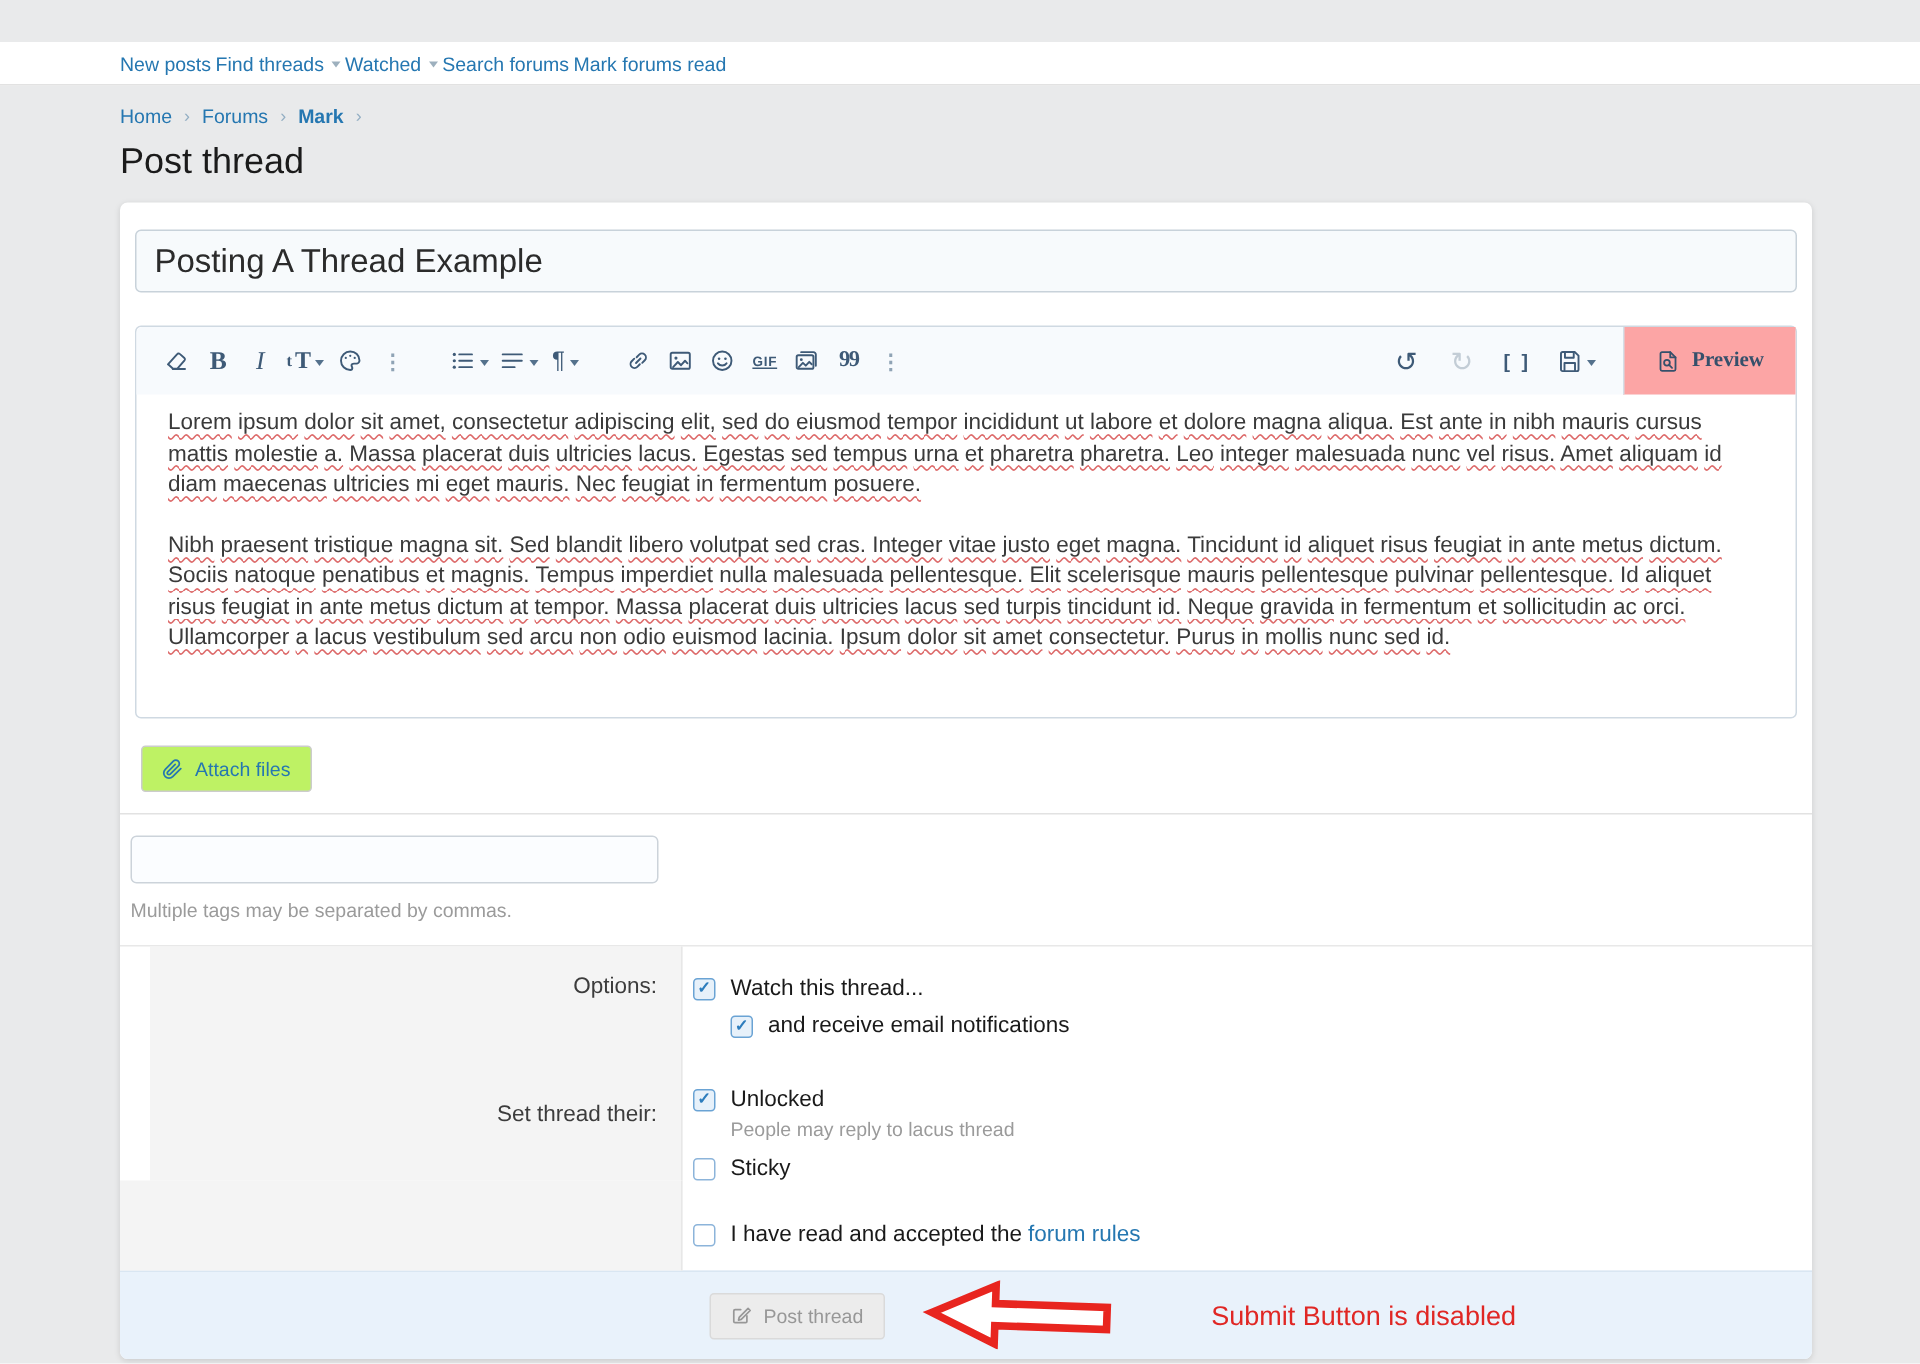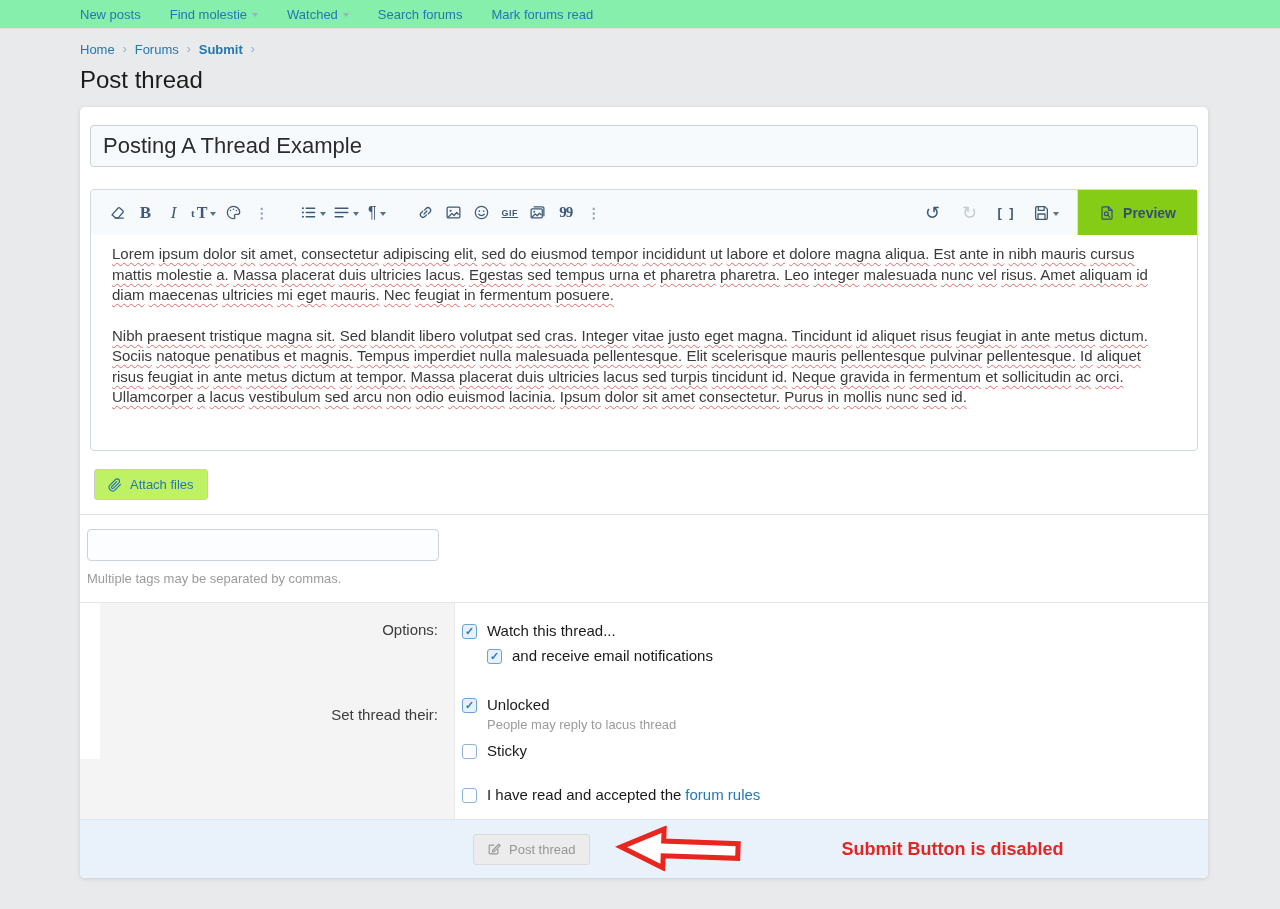--- a/index.html
+++ b/index.html
@@ -6,22 +6,22 @@
   html,body { margin:0; padding:0; }
   body {
     width:1280px; height:909px; overflow:hidden;
     background:#e9eaeb;
     font-family:"Liberation Sans", sans-serif;
     color:#1b1b1b;
   }
   a { cursor:pointer; }
 
   
-  .topbar { height:29px; background:#86efac; border-bottom:1px solid #e2e2e2;
-            display:flex; align-items:center; padding-left:80px; gap:29px; }
+  .topbar { height:29px; background:#ffffff; border-bottom:1px solid #e2e2e2;
+            display:flex; align-items:center; padding-left:80px; gap:3px;margin-top:28px; }
   .nav-link { color:#2577b1; font-size:13px; text-decoration:none;
               display:inline-flex; align-items:center; gap:5px; }
   .tri { width:0; height:0; border-left:3.5px solid transparent;
          border-right:3.5px solid transparent; border-top:4px solid #9db0be; margin-top:2px; }
 
   
   .crumbs { margin:13px 0 0 80px; font-size:13px; display:flex; gap:8px; }
   .crumbs a { color:#2577b1; text-decoration:none; }
   .crumb-admin { font-weight:700; }
   .crumb-sep { color:#93aec3; font-size:12px; }
@@ -52,23 +52,23 @@
   .serif-i { font-family:"Liberation Serif", serif; font-style:italic; font-size:17px; }
   .size-t { font-family:"Liberation Serif", serif; font-size:11px; font-weight:700; }
   .size-T { font-family:"Liberation Serif", serif; font-size:16px; font-weight:700; margin-left:-1px; }
   .pilcrow { font-size:16px; }
   .dots { color:#8fa3b5; font-size:14px; font-weight:700; }
   .gif-txt { font-size:9px; font-weight:700; letter-spacing:.5px;text-decoration:underline; }
   .quote-txt { font-family:"Liberation Serif", serif; font-weight:700; font-size:15px; letter-spacing:-1px; }
   .bbcode-txt { font-size:13px; font-weight:700; letter-spacing:2px; }
   .undo-g { font-size:18px; line-height:1; }
   .tb-redo { color:#c3cdd6; }
-  .preview-btn { border:none; border-left:1px solid #d5dfe8; background:#84cc16;
+  .preview-btn { border:none; border-left:1px solid #d5dfe8; background:#fca5a5;
                  display:flex; align-items:center; gap:8px; padding:0 21px;
-                 font-size:14px; font-weight:700; color:#35506b; font-family:Liberation Sans, sans-serif; cursor:pointer; }
+                 font-size:14px; font-weight:700; color:#35506b; font-family:Liberation Serif, serif; cursor:pointer; }
   .preview-btn svg { width:16px; height:16px; stroke:#35506b; stroke-width:1.2; fill:none;
                      stroke-linecap:round; stroke-linejoin:round; }
 
   .editor-body { padding:9px 21px 10px; min-height:215px; font-size:15px; line-height:1.37;
                  color:#3a3a3a; cursor:text; }
   .editor-para + .editor-para { margin-top:20px; }
   .sq { text-decoration:underline; text-decoration-style:wavy; text-decoration-color:#dd6a6a;
         text-decoration-thickness:1px; text-underline-offset:3px; text-decoration-skip-ink:none; }
 
   
@@ -109,51 +109,51 @@
 
   
   .card-footer { background:#e9f2fb; border-top:1px solid #d9e6f2; display:flex;
                  align-items:center; padding:6px 16px 6px 393px; min-height:41px; }
   .submit-btn { display:inline-flex; align-items:center; gap:8px; background:#ececec;
                 border:1px solid #dadada; border-radius:3px; padding:7px 13px;
                 font-size:13px; color:#979797; font-family:inherit; }
   .submit-btn svg { width:14px; height:14px; stroke:#979797; fill:none; stroke-width:1.3;
                     stroke-linecap:round; stroke-linejoin:round; }
   .arrow-svg { margin-left:24px; width:132px; height:46px; transform:rotate(2deg); flex:none; }
-  .ann-text { margin-left:96px; color:#e02724; font-weight:700; font-size:18px; white-space:nowrap; }
+  .ann-text { margin-left:62px; color:#e02724; font-weight:400; font-size:18px; white-space:nowrap; }
 </style>
 </head>
 <body>
 
 <div class="topbar">
   <a class="nav-link">
       <span>New posts</span>
     </a>
   <a class="nav-link">
-      <span>Find molestie</span>
+      <span>Find threads</span>
       <i class="tri"></i>
     </a>
   <a class="nav-link">
       <span>Watched</span>
       <i class="tri"></i>
     </a>
   <a class="nav-link">
       <span>Search forums</span>
     </a>
   <a class="nav-link">
       <span>Mark forums read</span>
     </a>
 </div>
 
 <div class="crumbs">
   <a>Home</a>
   <span class="crumb-sep">›</span>
   <a>Forums</a>
   <span class="crumb-sep">›</span>
-  <a class="crumb-admin">Submit</a>
+  <a class="crumb-admin">Mark</a>
   <span class="crumb-sep">›</span>
 </div>
 
 <h1 class="page-title">Post thread</h1>
 
 <div class="card">
 
   <div class="title-block">
     <input class="title-input" type="text" value="Posting A Thread Example" style="">
   </div>

